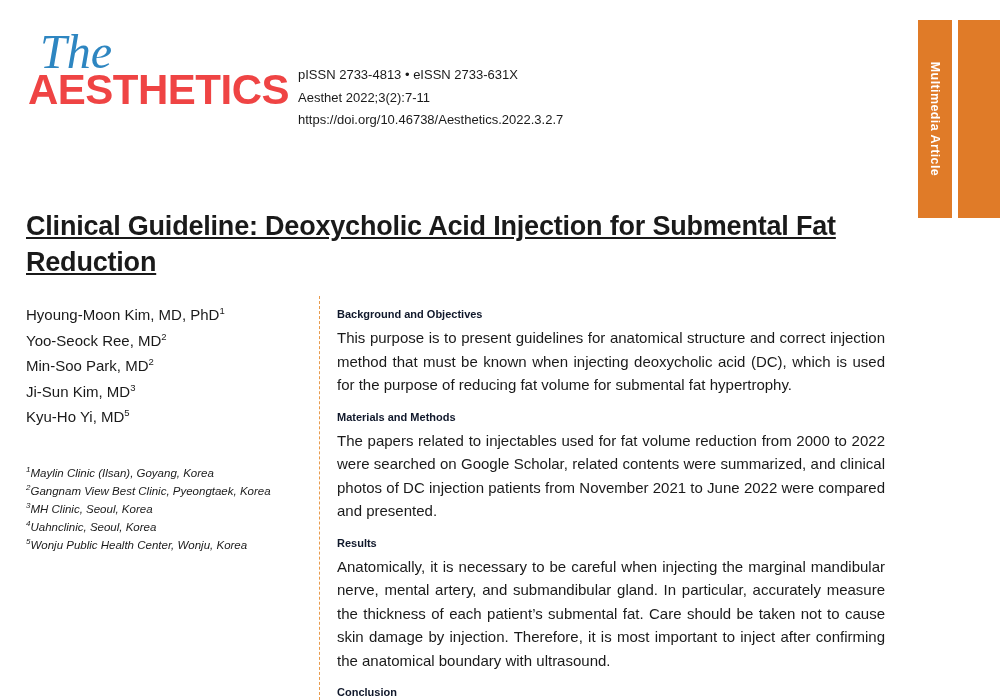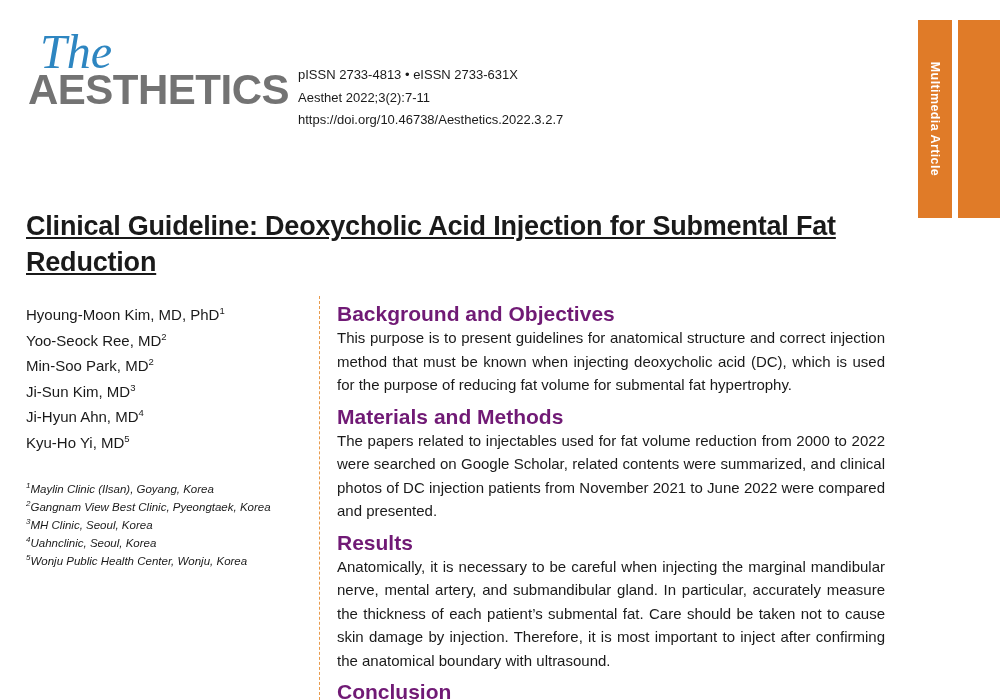--- a/index.html
+++ b/index.html
@@ -79,21 +79,21 @@
     line-height: 40px;
     color: #2E86C1;
     letter-spacing: 0px;
     margin-left: 12px;
   }
   #journal-logo .logo-name {
     font-family: "Liberation Sans", sans-serif;
     font-weight: bold;
     font-size: 42px;
     line-height: 44px;
-    color: #737373;
+    color: #ef4444;
     letter-spacing: -0.5px;
     margin-top: -4px;
   }
   #issn-block {
     position: absolute;
     left: 258px;
     top: 32px;
     font-size: 13px;
     line-height: 22.5px;
     color: #1a1a1a;
@@ -126,21 +126,21 @@
     font-size: 15px;
     line-height: 25.5px;
     color: #1a1a1a;
   }
   .author-line sup {
     font-size: 9.5px;
     vertical-align: super;
     line-height: 0;
   }
   #affiliations {
-    margin-top: 25px;
+    margin-top: 34px;
   }
   .affiliation-line {
     font-size: 11.5px;
     line-height: 18px;
     font-style: italic;
     color: #1a1a1a;
   }
   .affiliation-line sup {
     font-size: 8px;
     vertical-align: super;
@@ -160,23 +160,23 @@
 
   
   #abstract-column {
     position: absolute;
     left: 337px;
     top: 303px;
     width: 548px;
   }
   .abstract-section { margin-bottom: 0px; }
   .abstract-heading {
-    color: #701a75;
-    font-weight: bold;
-    font-size: 21px;
+    color: #0f172a;
+    font-weight: bold;
+    font-size: 11px;
     line-height: 22px;
     margin: 0 0 1px 0;
   }
   .abstract-body {
     font-size: 15px;
     line-height: 23.5px;
     text-align: justify;
     color: #1a1a1a;
     margin: 0 0 9px 0;
     hyphens: manual;
@@ -205,21 +205,20 @@
 </div>
 
 <h1 id="article-title">Clinical Guideline: Deoxycholic Acid Injection for Submental Fat Reduction</h1>
 
 <div id="left-column">
   <div id="author-list">
       <div class="author-line"><span>Hyoung-Moon Kim, MD, PhD</span><sup>1</sup></div>
       <div class="author-line"><span>Yoo-Seock Ree, MD</span><sup>2</sup></div>
       <div class="author-line"><span>Min-Soo Park, MD</span><sup>2</sup></div>
       <div class="author-line"><span>Ji-Sun Kim, MD</span><sup>3</sup></div>
-      <div class="author-line"><span>Ji-Hyun Ahn, MD</span><sup>4</sup></div>
       <div class="author-line"><span>Kyu-Ho Yi, MD</span><sup>5</sup></div>
     </div>
   <div id="affiliations">
       <div class="affiliation-line"><sup>1</sup><span>Maylin Clinic (Ilsan), Goyang, Korea</span></div>
       <div class="affiliation-line"><sup>2</sup><span>Gangnam View Best Clinic, Pyeongtaek, Korea</span></div>
       <div class="affiliation-line"><sup>3</sup><span>MH Clinic, Seoul, Korea</span></div>
       <div class="affiliation-line"><sup>4</sup><span>Uahnclinic, Seoul, Korea</span></div>
       <div class="affiliation-line"><sup>5</sup><span>Wonju Public Health Center, Wonju, Korea</span></div>
     </div>
 </div>

